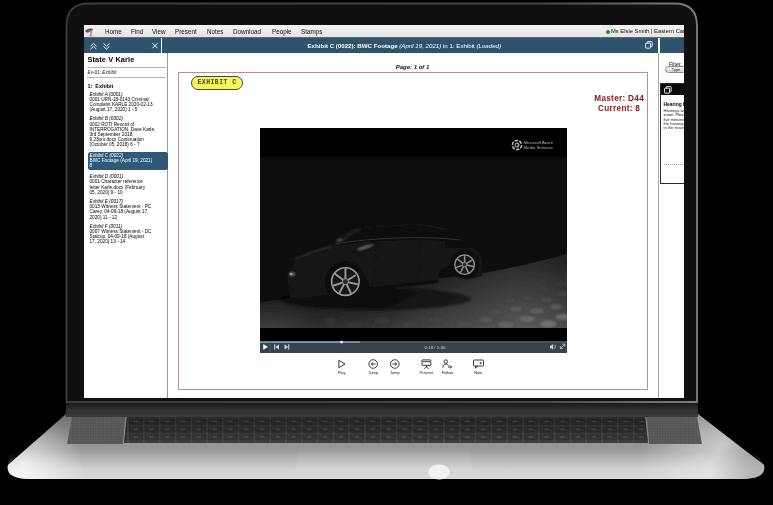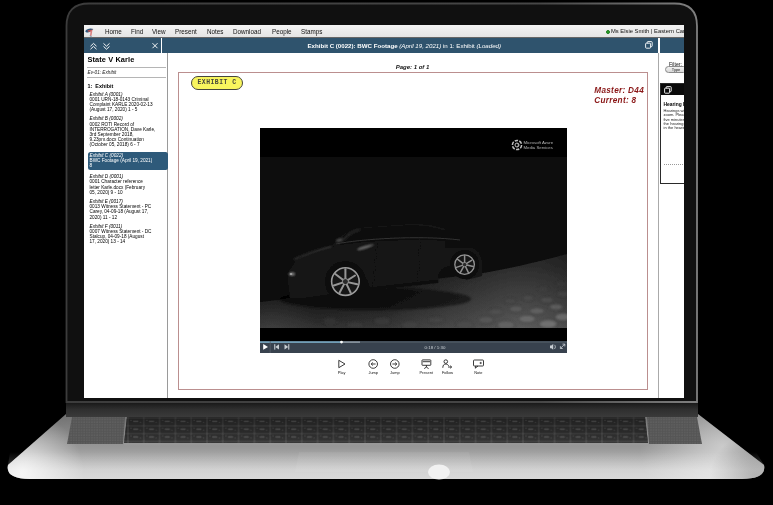--- a/index.html
+++ b/index.html
@@ -24,21 +24,21 @@
   .ex{font-size:4.7px;line-height:5.2px;color:#000;margin:0 0 4px 2px;width:78px;white-space:nowrap;}
   .ex i{display:block;}
   .ex.sel{background:#2e5a7a;color:#fff;border-radius:2.5px;padding:1.5px 2px;margin-left:0;width:80px;}
   
   #main{position:absolute;left:84px;top:27.5px;width:489.5px;height:345.5px;background:#fff;}
   
   #page-label{position:absolute;left:84px;top:38.5px;width:489px;text-align:center;font-size:6px;font-style:italic;font-weight:bold;color:#111;}
   #frame{position:absolute;left:94px;top:46.5px;width:470px;height:318px;border:1px solid #bb8f8f;}
   #stamp{position:absolute;left:107px;top:51px;width:52px;height:14px;background:#f8f55e;border:1.8px solid #46463c;border-radius:7px;
          font-family:"Liberation Mono",monospace;font-weight:bold;font-size:6.4px;color:#45453a;text-align:center;line-height:11.4px;letter-spacing:0.5px;}
-  #mcur{position:absolute;right:40px;top:61px;text-align:left;font-size:8.2px;font-weight:bold;color:#8a1717;line-height:10.4px;letter-spacing:0.3px;font-style:italic;}
+  #mcur{position:absolute;right:40px;top:69px;text-align:center;font-size:8.2px;font-weight:bold;color:#8a1717;line-height:10.4px;letter-spacing:0.3px;}
   #vid{position:absolute;left:176px;top:103px;}
   #vtools{position:absolute;left:250px;top:334px;}
   
   #rpanel{position:absolute;left:573.5px;top:27.5px;width:26.5px;height:345.5px;background:#fff;border-left:1px solid #aaa;}
   #flt{position:absolute;left:10.5px;top:8.5px;font-size:5.2px;color:#111;}
   #fpill{position:absolute;left:6.5px;top:13.8px;width:22px;height:6.5px;background:linear-gradient(#f2f2f2,#d8d8d8);border:0.8px solid #8a8a8a;border-radius:3.5px;font-size:4px;color:#222;text-align:center;line-height:5.5px;}
   #rcard{position:absolute;left:1px;top:30.5px;width:30px;height:101px;background:#fff;border:1px solid #2a2a2a;}
   #rcard .hdr{height:10.5px;background:#0a0a0a;position:relative;}
   #rcard .bt{font-size:4.9px;font-weight:bold;color:#000;margin:7px 0 2.5px 3px;white-space:nowrap;}
   #rcard .bd{font-size:4px;line-height:4.35px;color:#222;margin:0 0 0 3px;white-space:nowrap;}

